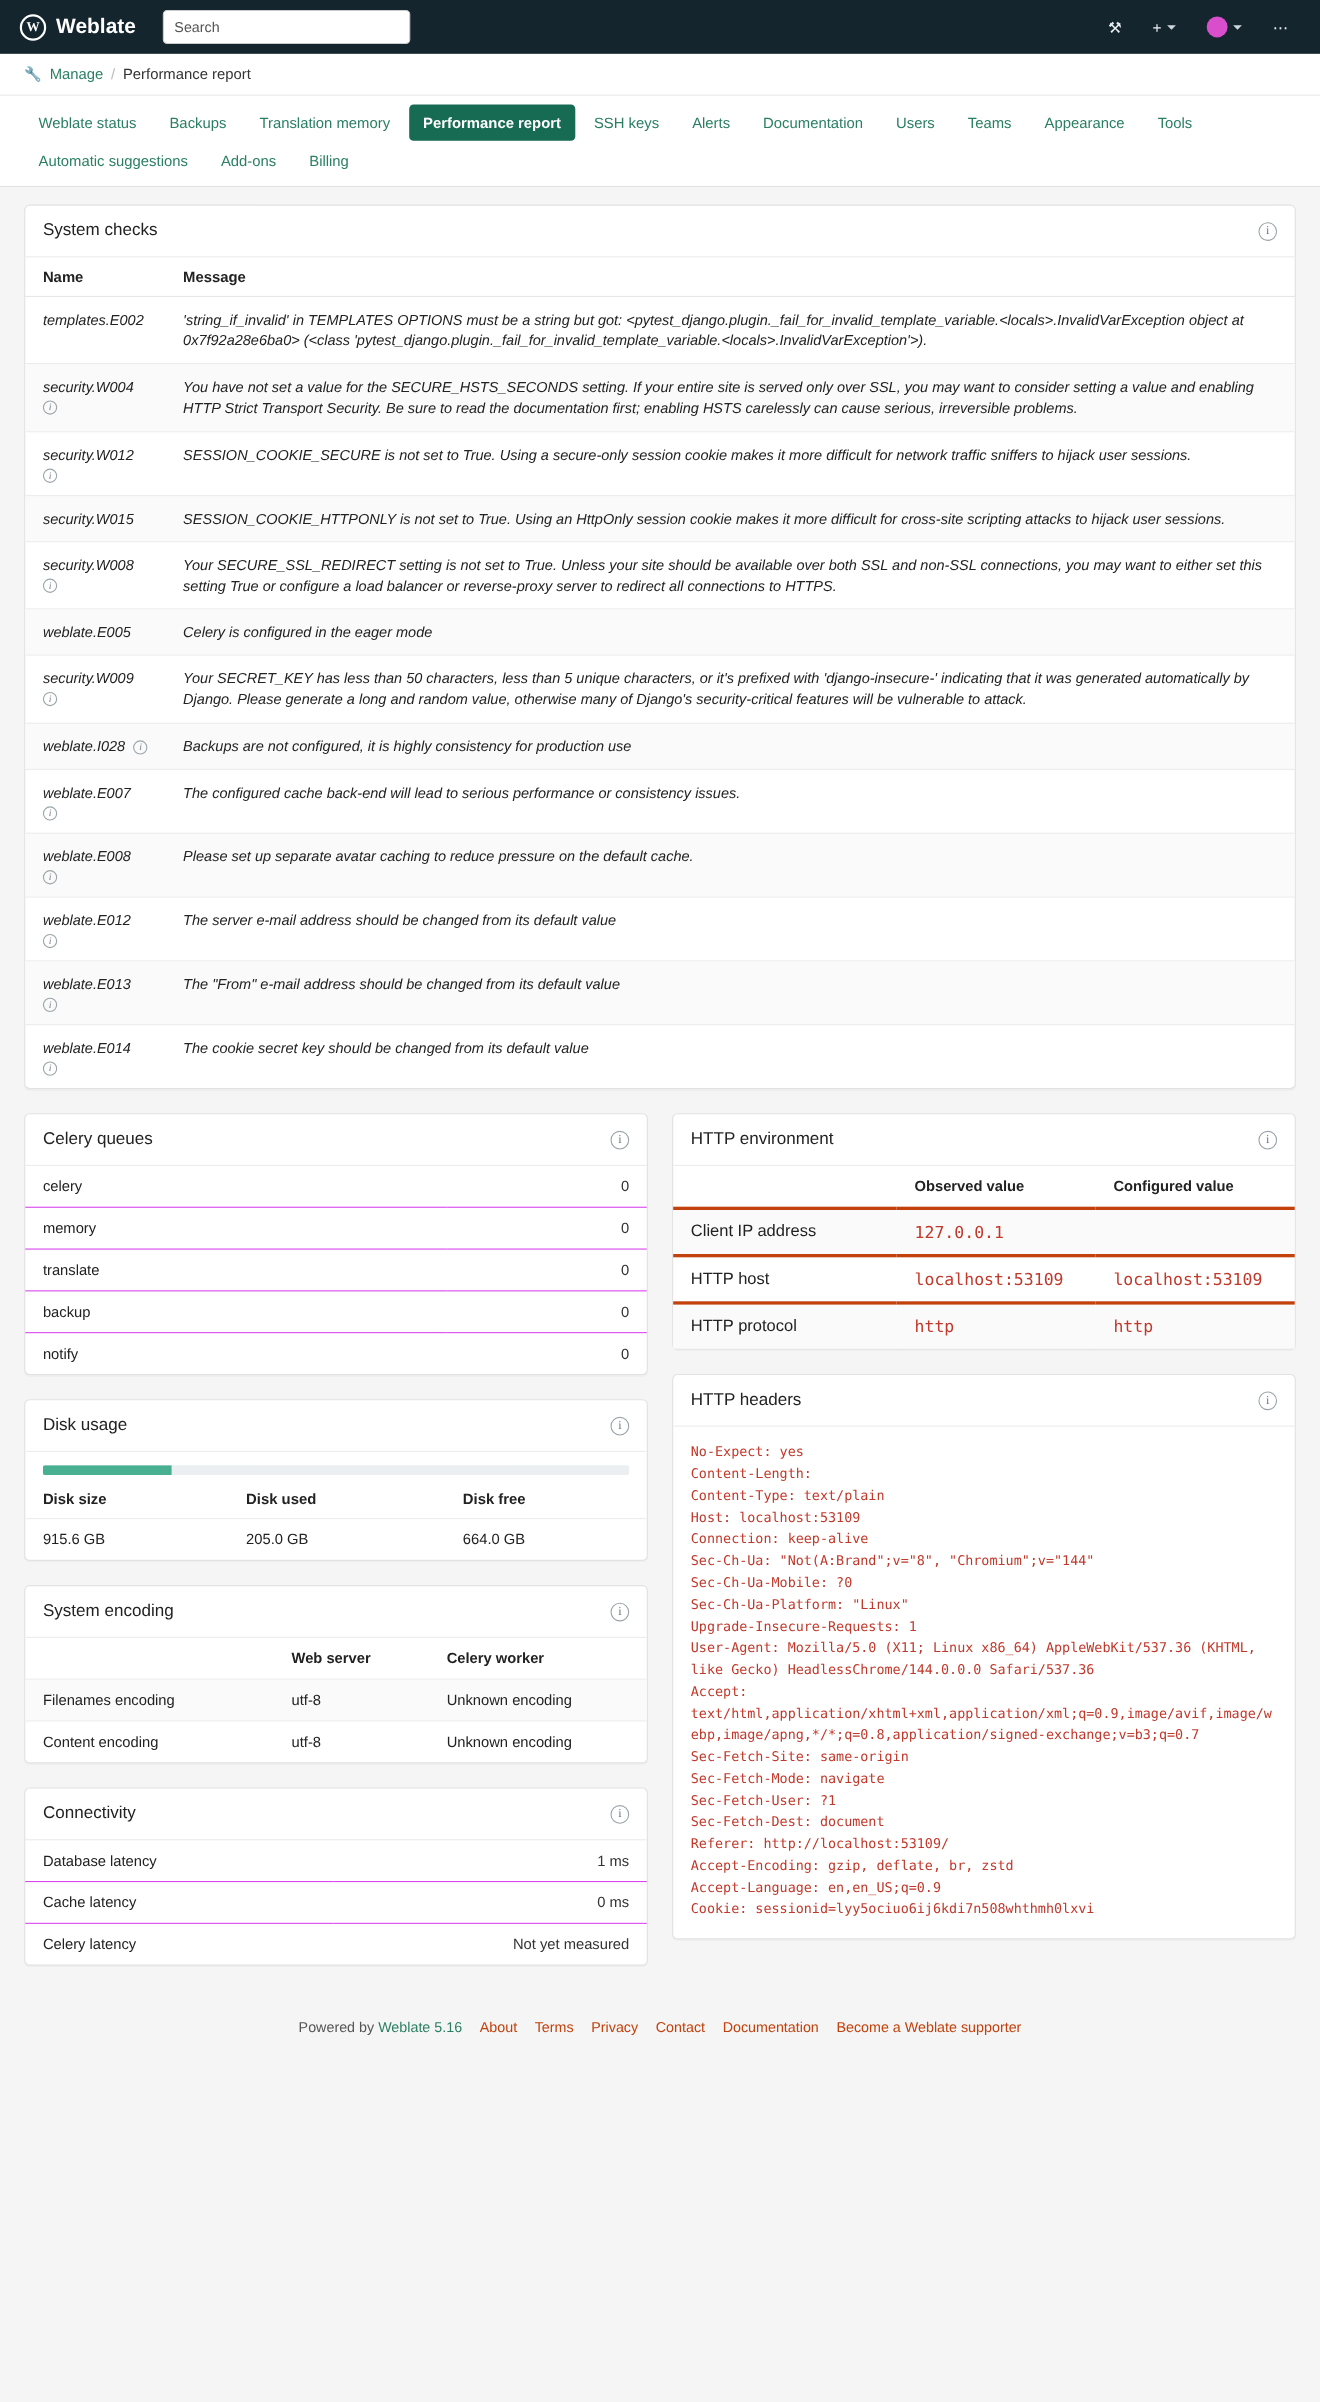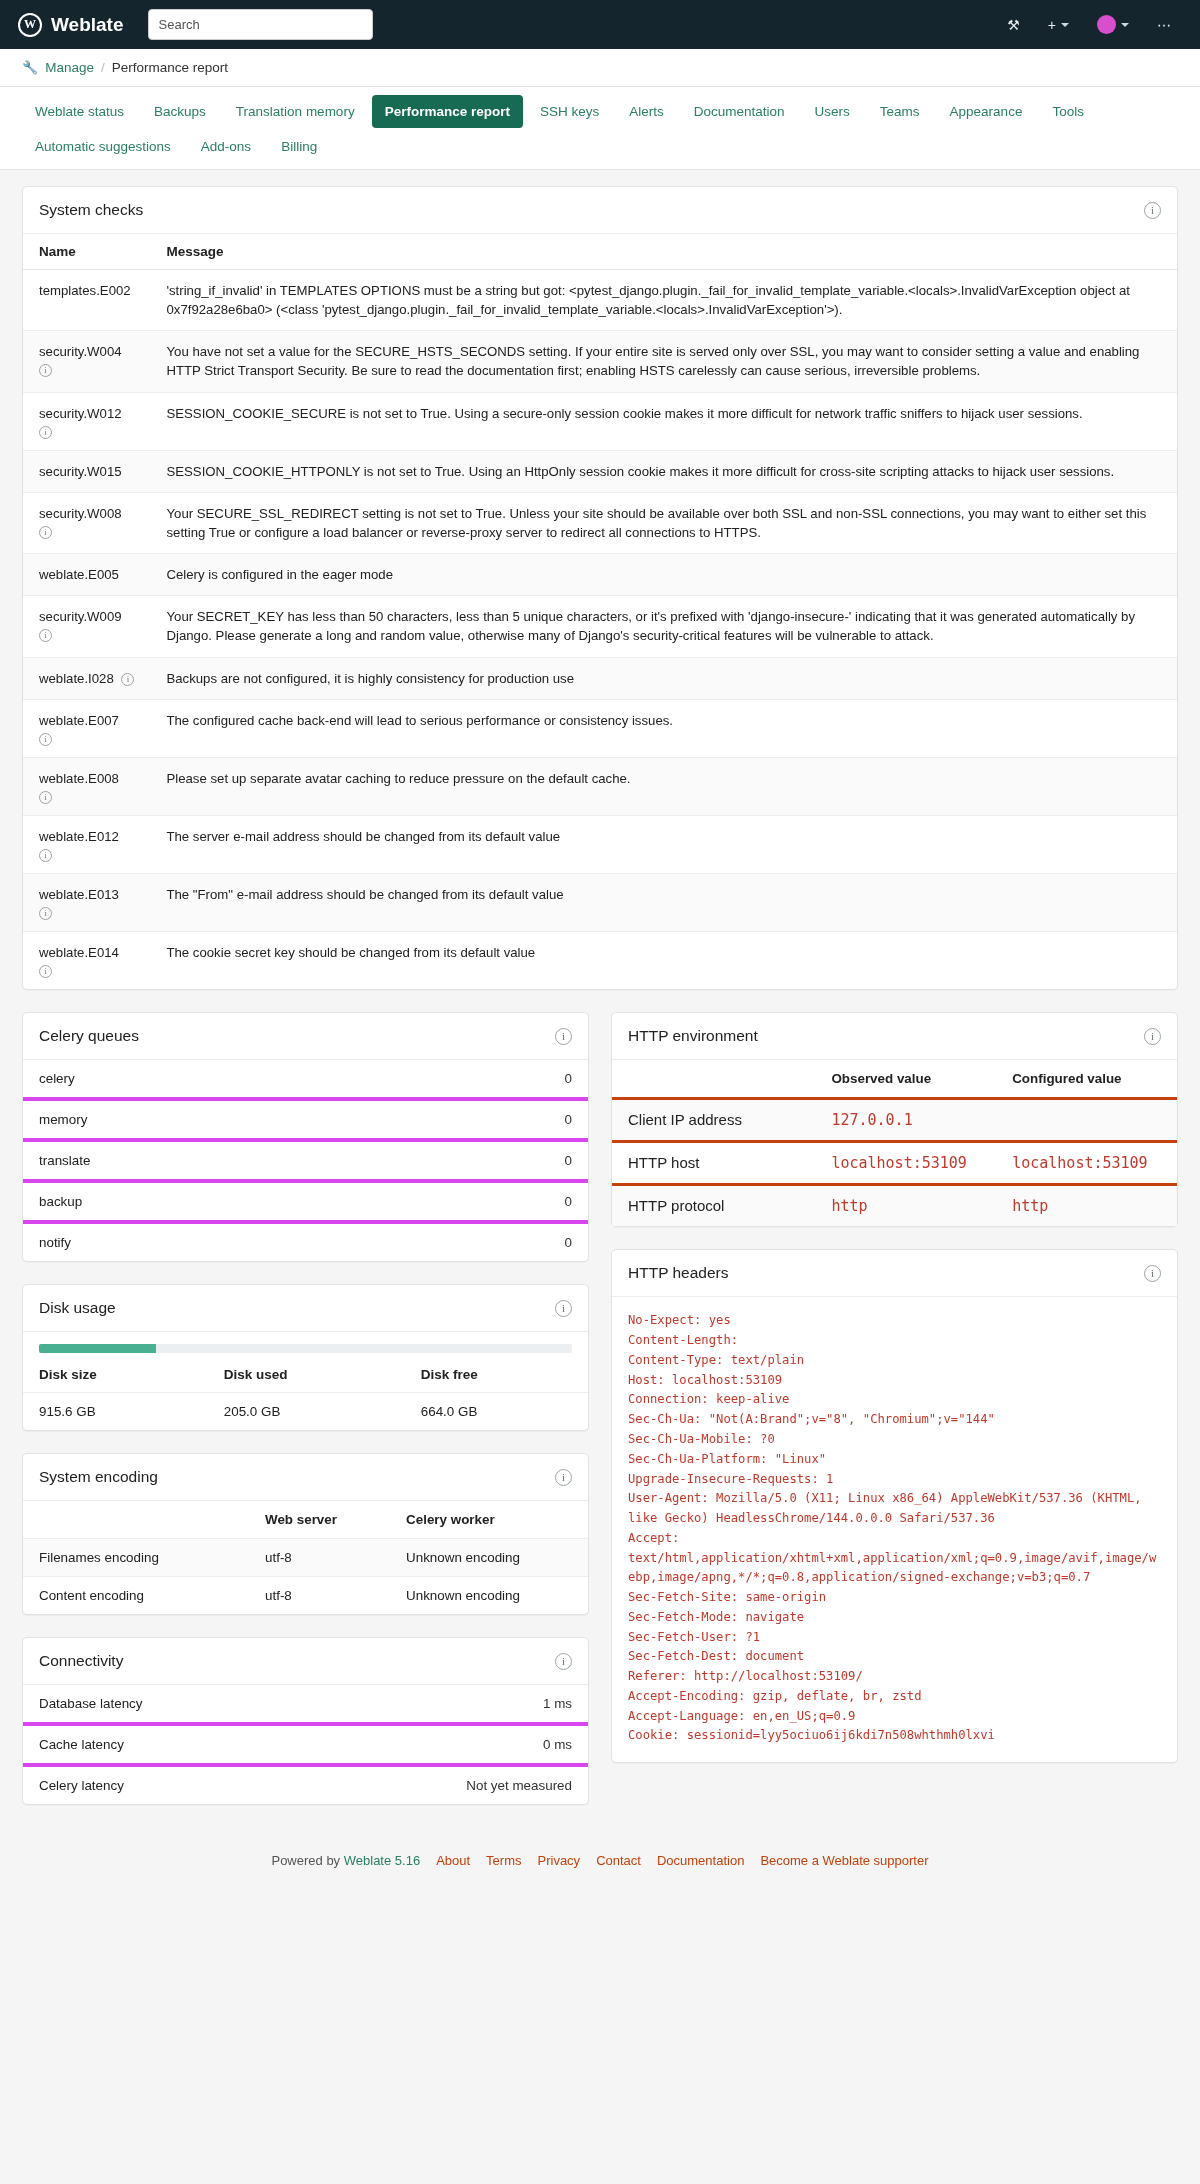--- a/index.html
+++ b/index.html
@@ -75,35 +75,35 @@
   }
   .card-head .info-icon {
     width:17px;height:17px;border-radius:50%;border:1.4px solid #9aa4a9;color:#6b7478;
     font-size:11px;display:flex;align-items:center;justify-content:center;font-family:"Liberation Serif",serif;
   }
   table { width:100%; border-collapse:collapse; }
   th, td { text-align:left; vertical-align:top; }
   .checks-table th {
     font-weight:bold; font-size:13.5px; padding:10px 16px; border-bottom:1px solid #e6e6e6;
   }
-  .checks-table td { padding:11px 16px; font-size:13.2px; line-height:1.45; border-bottom:1px solid #ededed;}
+  .checks-table td { padding:11px 16px; font-size:13.2px; line-height:1.45; border-bottom:1px solid #ededed;font-style:italic;}
   .checks-table tr:nth-child(even) td { background:#fafafa; }
   .checks-table tr:last-child td { border-bottom:none; }
   .check-name { width:86px; white-space:nowrap; }
   .ci {
     display:inline-flex; width:13px;height:13px;border-radius:50%;border:1.2px solid #9aa4a9;color:#79838a;
     font-size:9px;align-items:center;justify-content:center;font-family:"Liberation Serif",serif; margin-left:4px;
     vertical-align:middle;
   }
   .ci.below { margin-left:0; margin-top:3px; display:flex; }
 
   .columns { display:flex; gap:22px; align-items:flex-start; }
   .col { flex:1; min-width:0; }
 
-  .kv-table td { padding:11px 16px; font-size:13.4px; border-bottom:4px solid #d946ef;}
+  .kv-table td { padding:11px 16px; font-size:13.4px; border-bottom:1px solid #d946ef;}
   .kv-table tr:last-child td { border-bottom:none; }
   .kv-table td.val { text-align:right; color:#333; }
 
   .progress-wrap { padding:12px 16px 4px 16px; }
   .progress { height:9px; background:#eceff1; border-radius:2px; overflow:hidden; }
   .progress .bar { height:100%; background:#48b091; }
 
   .disk-table th { font-weight:bold; font-size:13.5px; padding:10px 16px 10px 16px; }
   .disk-table td { padding:11px 16px; font-size:13.4px; border-top:1px solid #ededed; }
 

